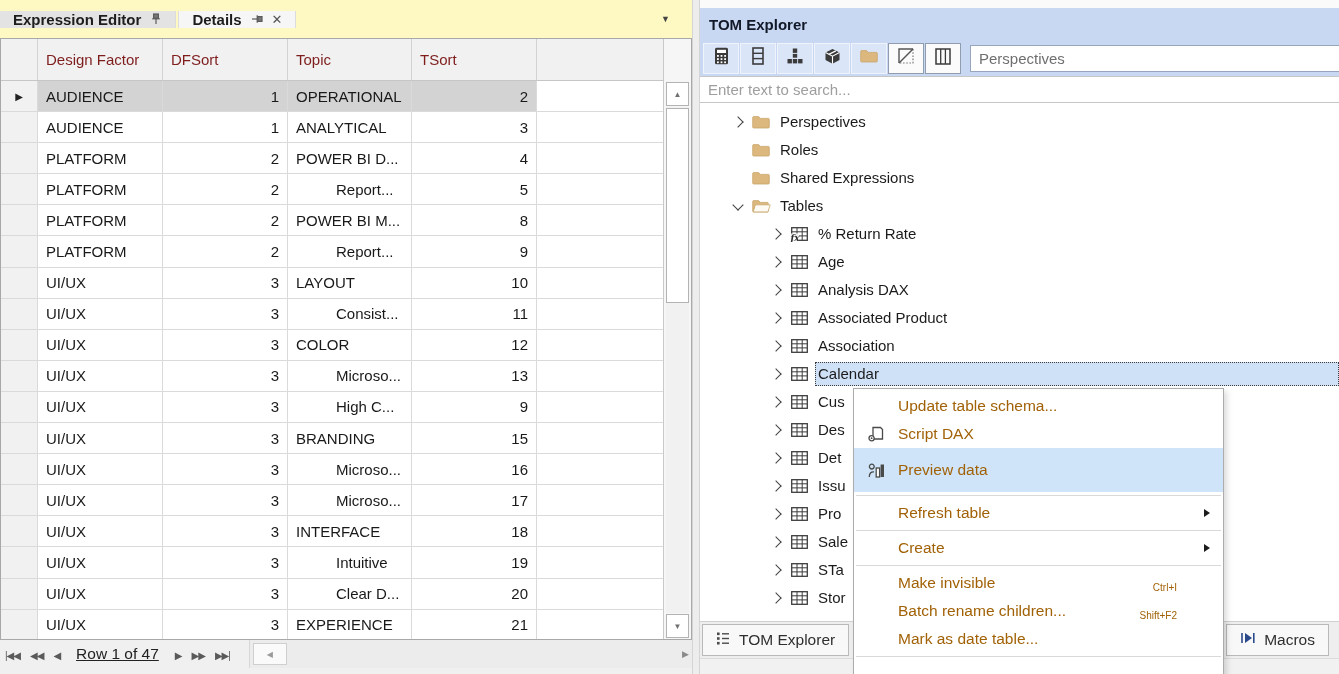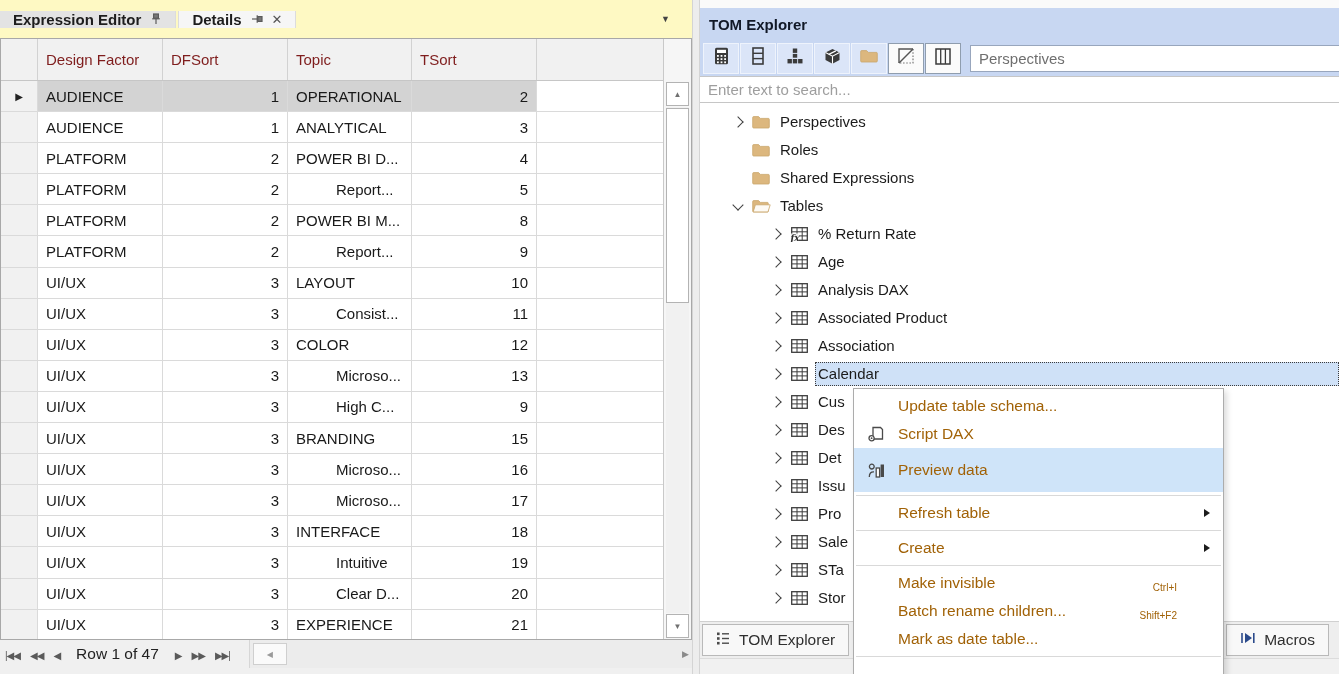--- a/index.html
+++ b/index.html
@@ -31,21 +31,21 @@
   .g-cell.fill { border-right:none; }
   .g-cell.sel { background:#d3d3d3; }
 
   #v-scroll { width:28px; flex:none; border-left:1px solid #c9c9c9; background:#f6f6f6; padding-top:42px; display:flex; flex-direction:column; }
   .vs-btn { height:24px; flex:none; background:#fff; border:1px solid #b3b3b3; margin:1px 2px; display:flex; align-items:center; justify-content:center; font-size:8px; color:#707070; }
   #vs-track { flex:1; background:#f1f1f1; margin:0 2px; position:relative; }
   #vs-thumb { position:absolute; top:1px; left:0; right:0; height:195px; background:#fff; border:1px solid #b3b3b3; }
 
   #status-bar { height:28px; flex:none; background:#f0f0f0; display:flex; align-items:center; overflow:hidden; }
   .nav-btn { font-size:10px; color:#5a5a5a; letter-spacing:-1px; margin:0 5px; white-space:nowrap; }
-  #status-label { font-size:15.5px; color:#222; margin:0 11px; white-space:nowrap; }
+  #status-label { font-size:15.5px; color:#222; margin:0 11px; white-space:nowrap;text-decoration:underline; }
   #h-scroll { flex:1; align-self:stretch; margin-left:14px; background:#ececec; border-left:1px solid #d6d6d6; position:relative; display:flex; align-items:center; }
   #hs-thumb { width:34px; height:22px; background:#fafafa; border:1px solid #cfcfcf; margin-left:3px; display:flex; align-items:center; justify-content:center; font-size:8px; color:#9a9a9a; }
   #hs-right { position:absolute; right:3px; font-size:9px; color:#8a8a8a; }
   #bottom-strip-left { height:6px; flex:none; background:#f0f0f0; }
 
   
   #splitter { position:absolute; left:692px; top:0; width:8px; height:674px; background:#ededed; border-left:1px solid #d4d4d4; border-right:1px solid #d4d4d4; }
 
   
   #right-panel { position:absolute; left:700px; top:0; width:639px; height:674px; display:flex; flex-direction:column; }

